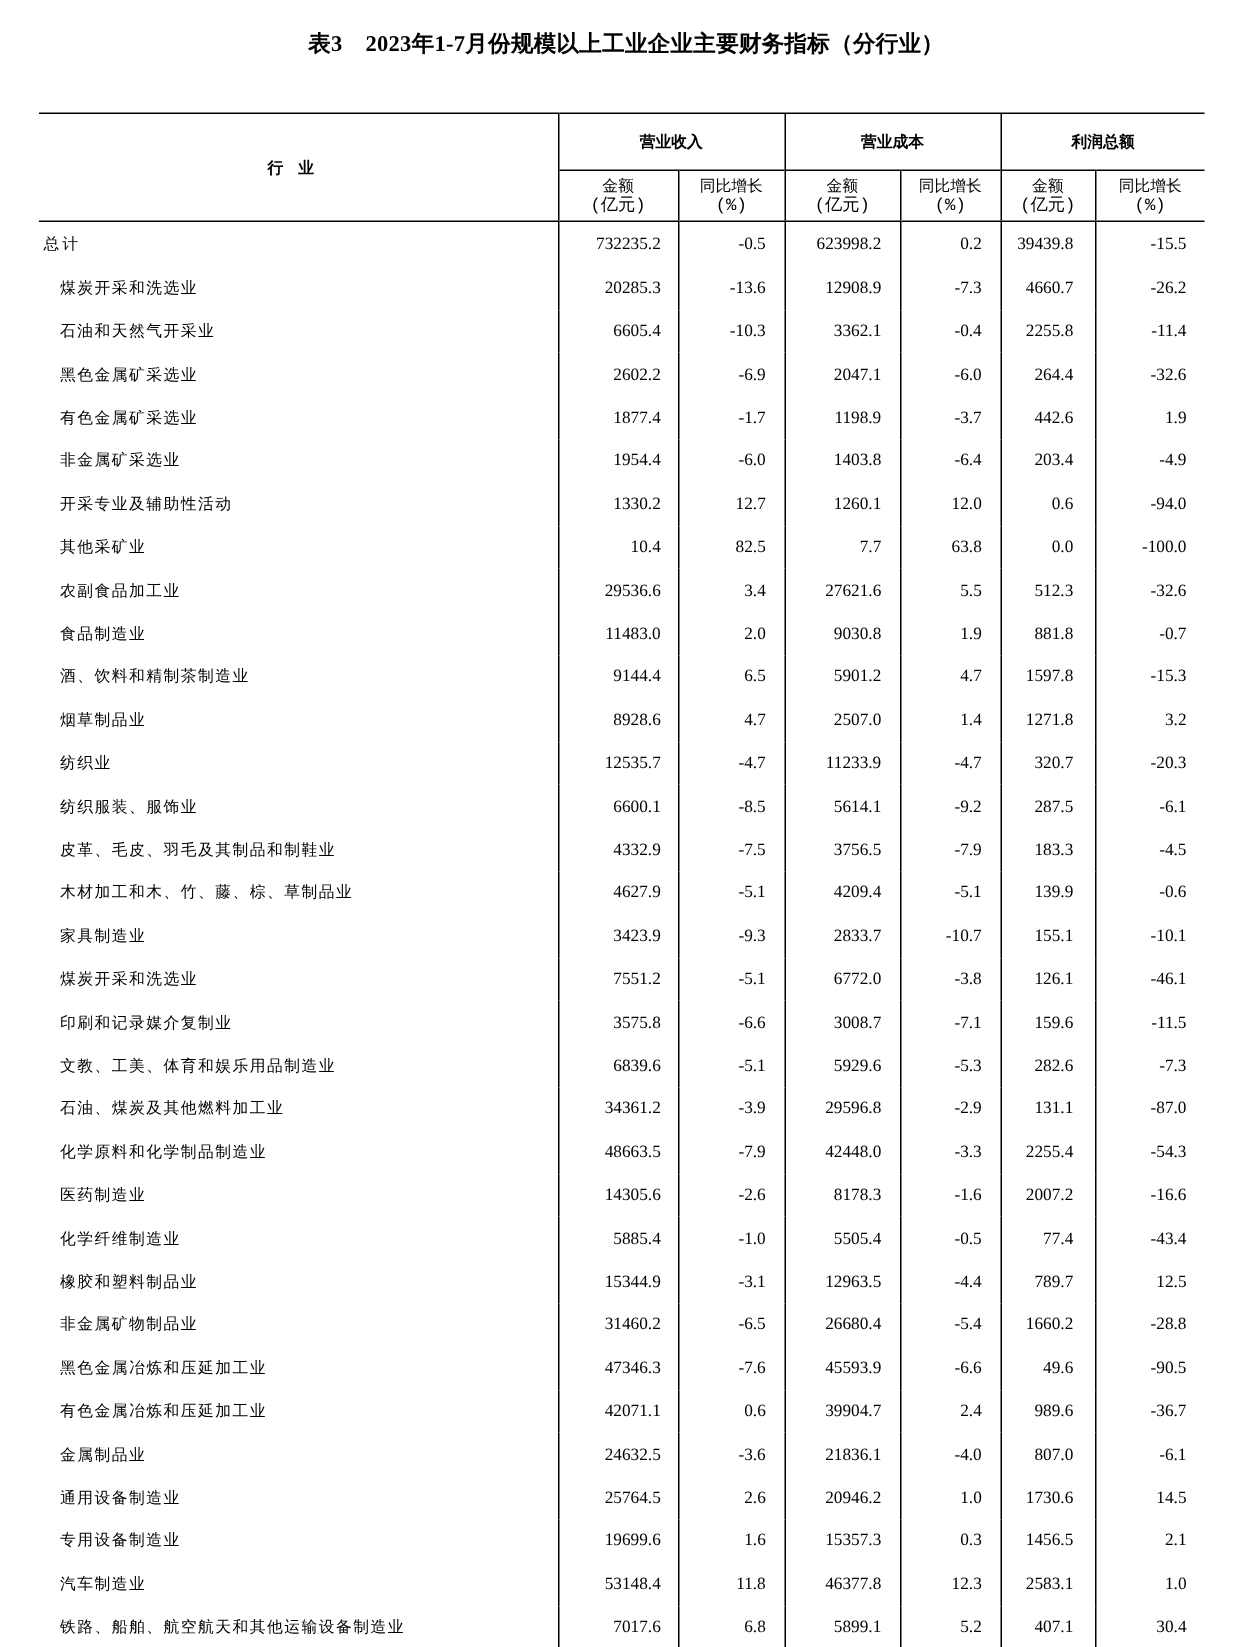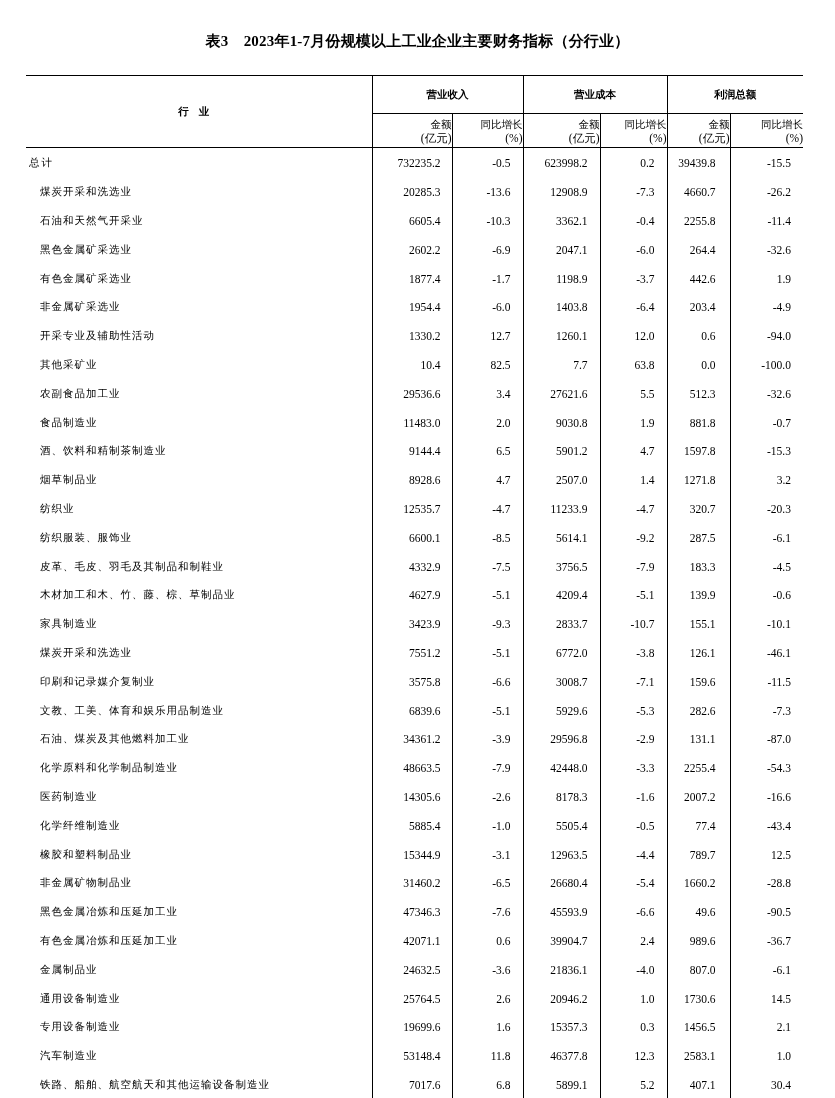--- a/index.html
+++ b/index.html
@@ -18,21 +18,20 @@
   .title {
     position: absolute;
     left: 0;
     top: 20px;
     width: 835px;
     text-align: center;
     font-family: "Liberation Serif", "DejaVu Serif", serif;
     font-weight: bold;
     font-size: 15px;
     letter-spacing: 0.2px;
-    margin-top: 12px;
   }
   table.fin {
     position: absolute;
     left: 26px;
     top: 75px;
     width: 777px;
     border-collapse: collapse;
     table-layout: fixed;
   }
   table.fin col.c-ind { width: 346px; }
@@ -54,32 +53,32 @@
     padding: 0;
   }
   table.fin thead tr.h2 th {
     height: 33px;
     border-top: 1px solid #000;
     border-bottom: 1.5px solid #000;
     font-family: "DejaVu Sans", "Liberation Sans", sans-serif;
     font-weight: normal;
     font-size: 10.5px;
     line-height: 14px;
-    text-align: right;
+    text-align: center;
     vertical-align: middle;
     padding: 0;
   }
   table.fin thead th.industry-head {
     border-top: 1.5px solid #000;
     border-bottom: 1.5px solid #000;
     letter-spacing: 10px;
   }
   .sub-unit {
     display: block;
-    font-family: Liberation Serif, serif;
+    font-family: Liberation Mono, monospace;
     font-size: 11.5px;
   }
   .vl { border-left: 1px solid #000; }
 
   table.fin tbody td {
     height: 28.8px;
     padding: 0;
     vertical-align: middle;
     font-size: 11.5px;
     white-space: nowrap;

